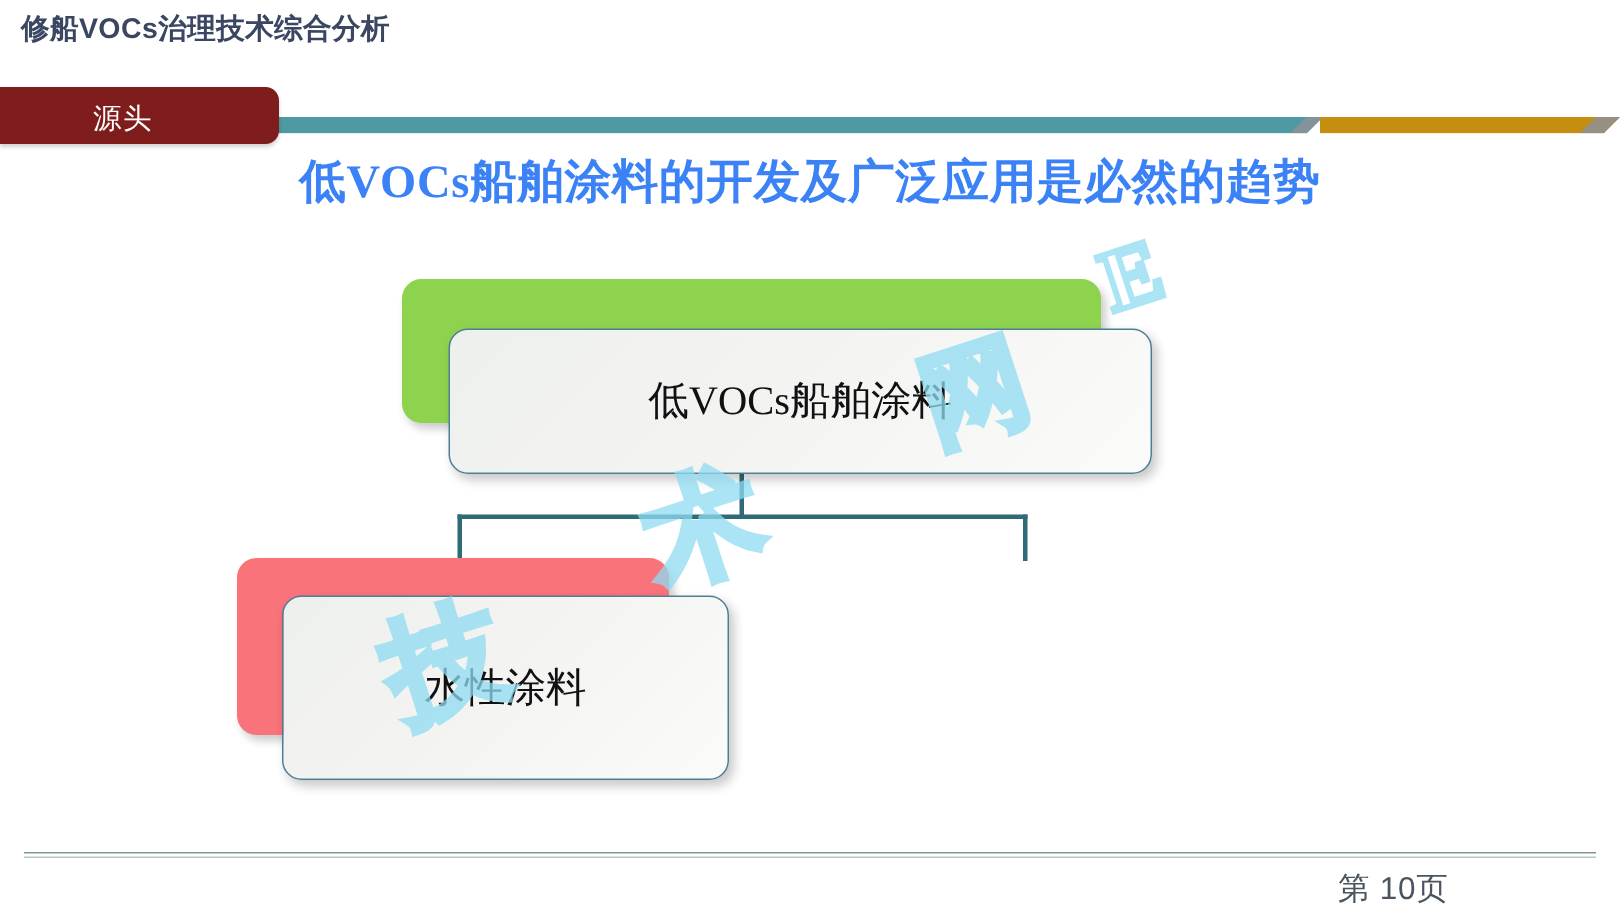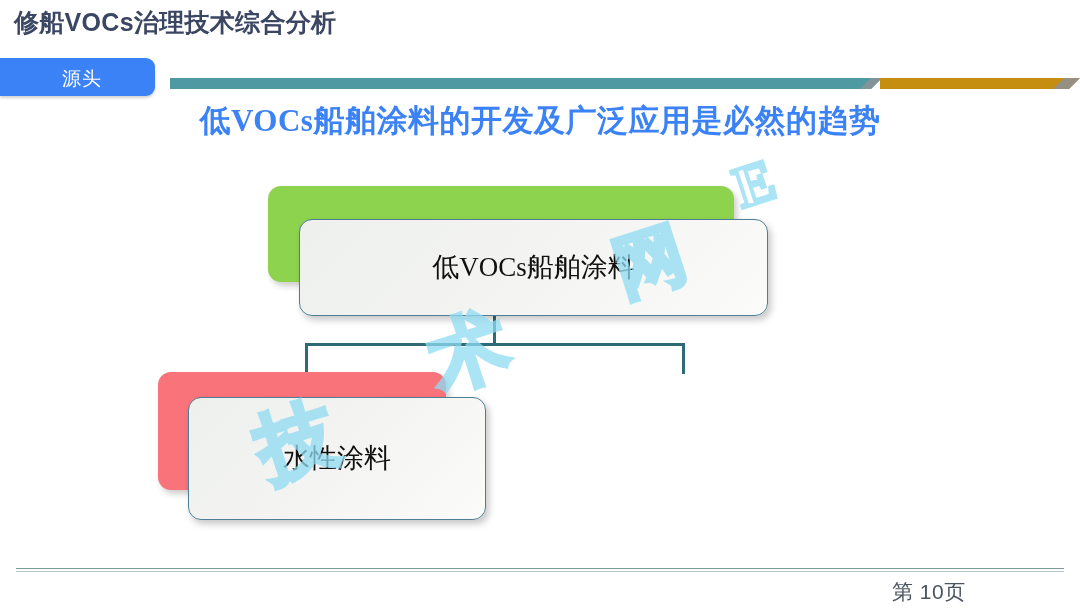--- a/index.html
+++ b/index.html
@@ -14,42 +14,42 @@
     overflow: hidden;
     font-family: "Liberation Sans", sans-serif;
   }
 
   
   #header-title {
     position: absolute;
     left: 14px;
     top: 6px;
     font-family: "Liberation Sans", sans-serif;
-    font-size: 25px;
+    font-size: 19px;
     font-weight: bold;
     color: #3b4663;
     letter-spacing: 0.3px;
     white-space: nowrap;
   }
 
   
   #ribbon {
     position: absolute;
     left: 0;
     top: 56px;
     width: 1080px;
     height: 44px;
   }
   #section-tab {
     position: absolute;
     left: 0;
     top: 2px;
-    width: 155px;
+    width: 186px;
     height: 38px;
-    background: #3b82f6;
+    background: #7f1d1d;
     border-radius: 0 9px 9px 0;
     box-shadow: 0 2px 3px rgba(0,0,0,0.18);
   }
   #section-tab-label {
     position: absolute;
     left: 62px;
     top: 8px;
     font-size: 19px;
     color: #ffffff;
     letter-spacing: 1px;

